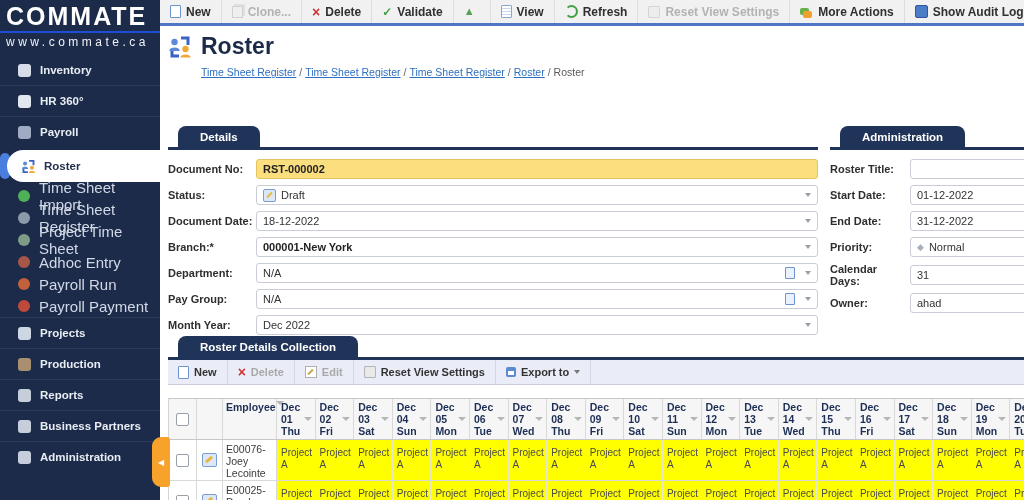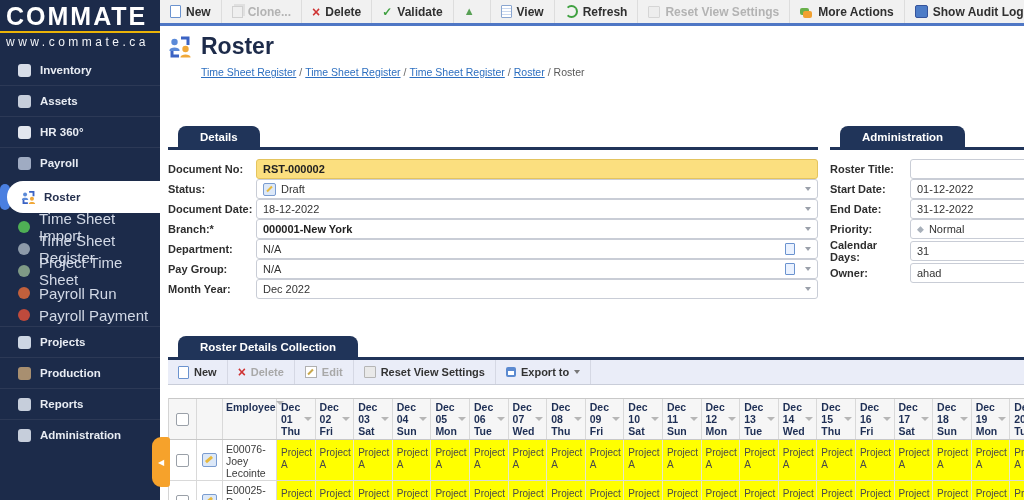--- a/index.html
+++ b/index.html
@@ -1,20 +1,20 @@
 <!DOCTYPE html>
 <html><head>
 <meta charset="utf-8">
 <style>
   html,body{margin:0;padding:0;}
   body{width:1024px;height:500px;overflow:hidden;position:relative;background:#fff;
        font-family:"Liberation Sans",sans-serif;-webkit-font-smoothing:antialiased;}
   
   #sidebar{position:absolute;left:0;top:0;width:160px;height:500px;background:#1c2b4a;z-index:2;}
-  .logo-wrap{padding:3px 6px 2px 6px;border-bottom:2px solid #eab308;}
+  .logo-wrap{padding:3px 6px 2px 6px;border-bottom:2px solid #1d4ed8;}
   .logo{color:#fff;font-weight:bold;font-size:25px;letter-spacing:2px;line-height:26px;white-space:nowrap;}
   .website{color:#f2f4f8;font-size:12px;letter-spacing:3.5px;padding:2px 6px 4px;white-space:nowrap;}
   .nav{margin-top:2px;}
   .nav-item{display:flex;align-items:center;height:30px;padding:0 10px 0 18px;color:#e8ecf3;
             font-size:11.5px;font-weight:600;border-top:1px solid rgba(255,255,255,.07);cursor:default;}
   .nav-item:first-child{border-top:none;}
   .nav-sub{height:22px;border-top:none;color:#d2d9e6;font-weight:500;font-size:15px;}
   .si{width:13px;height:13px;border-radius:3px;margin-right:9px;flex:none;}
   .nav-sub .si{width:12px;height:12px;border-radius:50%;}
   .si-inventory{background:#d7dde8}.si-assets{background:#c6cedb}.si-hr360{background:#e2e6ee}
@@ -63,21 +63,21 @@
   #breadcrumb .bc-link{color:#2d6fc0;text-decoration:underline;cursor:pointer;}
   #breadcrumb .sep{color:#666;padding:0 3px;}
   
   .tab{display:inline-block;background:#203459;color:#fff;font-weight:700;font-size:11.5px;
        padding:5px 22px 6px;border-radius:8px 8px 0 0;margin-left:10px;position:relative;top:2px;}
   .panel-line{border-bottom:3px solid #203459;}
   .panel{position:absolute;}
   #details-panel{left:8px;top:98px;width:650px;}
   #admin-panel{left:670px;top:98px;width:212px;}
   .fields{padding-top:9px;}
-  .frow{display:flex;align-items:center;}
+  .frow{display:flex;align-items:center;margin-bottom:6px;}
   .flabel{font-size:11px;font-weight:600;color:#2e2e2e;flex:none;}
   #details-panel .flabel{width:88px;}
   #admin-panel .flabel{width:80px;}
   .fbox{flex:1;display:flex;align-items:center;height:18px;border:1px solid #c9cdd6;border-radius:3px;
         background:#fff;padding:0 6px;font-size:11px;color:#333;position:relative;}
   .fbox.hl{background:#fbdf7f;border-color:#e4c45e;align-items:center;}
   .fval{flex:1;white-space:nowrap;overflow:hidden;}
   .fval.b{font-weight:700;color:#222;}
   .caret{width:0;height:0;border-left:3.5px solid transparent;border-right:3.5px solid transparent;
          border-top:4px solid #9aa0aa;margin-left:6px;flex:none;}
@@ -122,24 +122,20 @@
   <div class="logo-wrap">
     <div class="logo">COMMATE</div>
   </div>
   <div class="website">www.commate.ca</div>
   <div class="nav" id="sidebar-menu">
       <div class="nav-item">
         <span class="si si-inventory"></span>
         <span>Inventory</span>
       </div>
       <div class="nav-item">
-        <span class="si si-assets"></span>
-        <span>Assets</span>
-      </div>
-      <div class="nav-item">
         <span class="si si-hr360"></span>
         <span>HR 360°</span>
       </div>
       <div class="nav-item">
         <span class="si si-payroll"></span>
         <span>Payroll</span>
       </div>
       <div class="nav-item nav-selected">
         <span class="sel-bar"></span>
         <div class="sel-pill">
@@ -162,38 +158,46 @@
       </div>
       <div class="nav-item nav-sub">
         <span class="si si-tsr"></span>
         <span>Time Sheet Register</span>
       </div>
       <div class="nav-item nav-sub">
         <span class="si si-pts"></span>
         <span>Project Time Sheet</span>
       </div>
       <div class="nav-item nav-sub">
+        <span class="si si-adhoc"></span>
+        <span>Adhoc Entry</span>
+      </div>
+      <div class="nav-item nav-sub">
         <span class="si si-prun"></span>
         <span>Payroll Run</span>
       </div>
       <div class="nav-item nav-sub">
         <span class="si si-ppay"></span>
         <span>Payroll Payment</span>
       </div>
       <div class="nav-item">
         <span class="si si-projects"></span>
         <span>Projects</span>
       </div>
       <div class="nav-item">
         <span class="si si-production"></span>
         <span>Production</span>
       </div>
       <div class="nav-item">
         <span class="si si-reports"></span>
         <span>Reports</span>
+      </div>
+      <div class="nav-item">
+        <span class="si si-bp"></span>
+        <span>Business Partners</span>
       </div>
       <div class="nav-item">
         <span class="si si-admin"></span>
         <span>Administration</span>
       </div>
     </div>
 </div>
 
 <div id="collapse-handle">◀</div>
 

